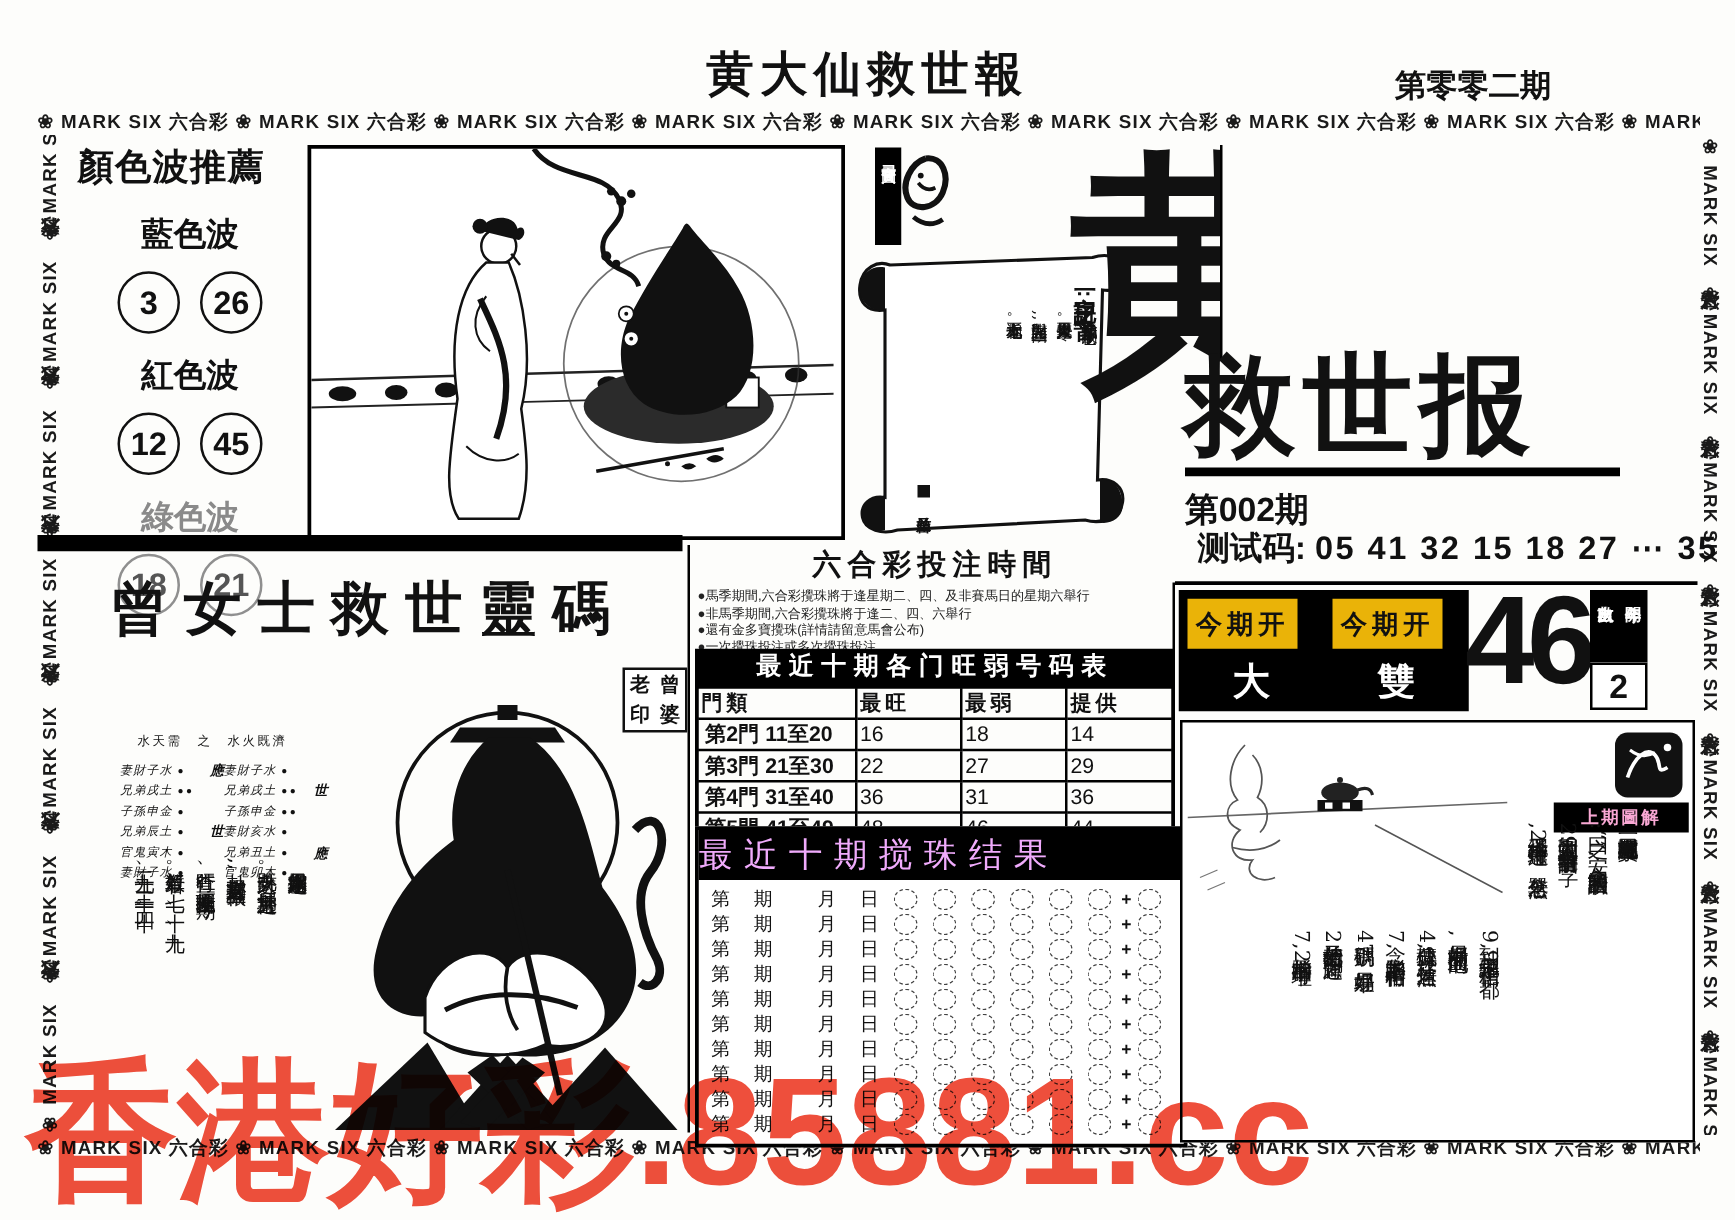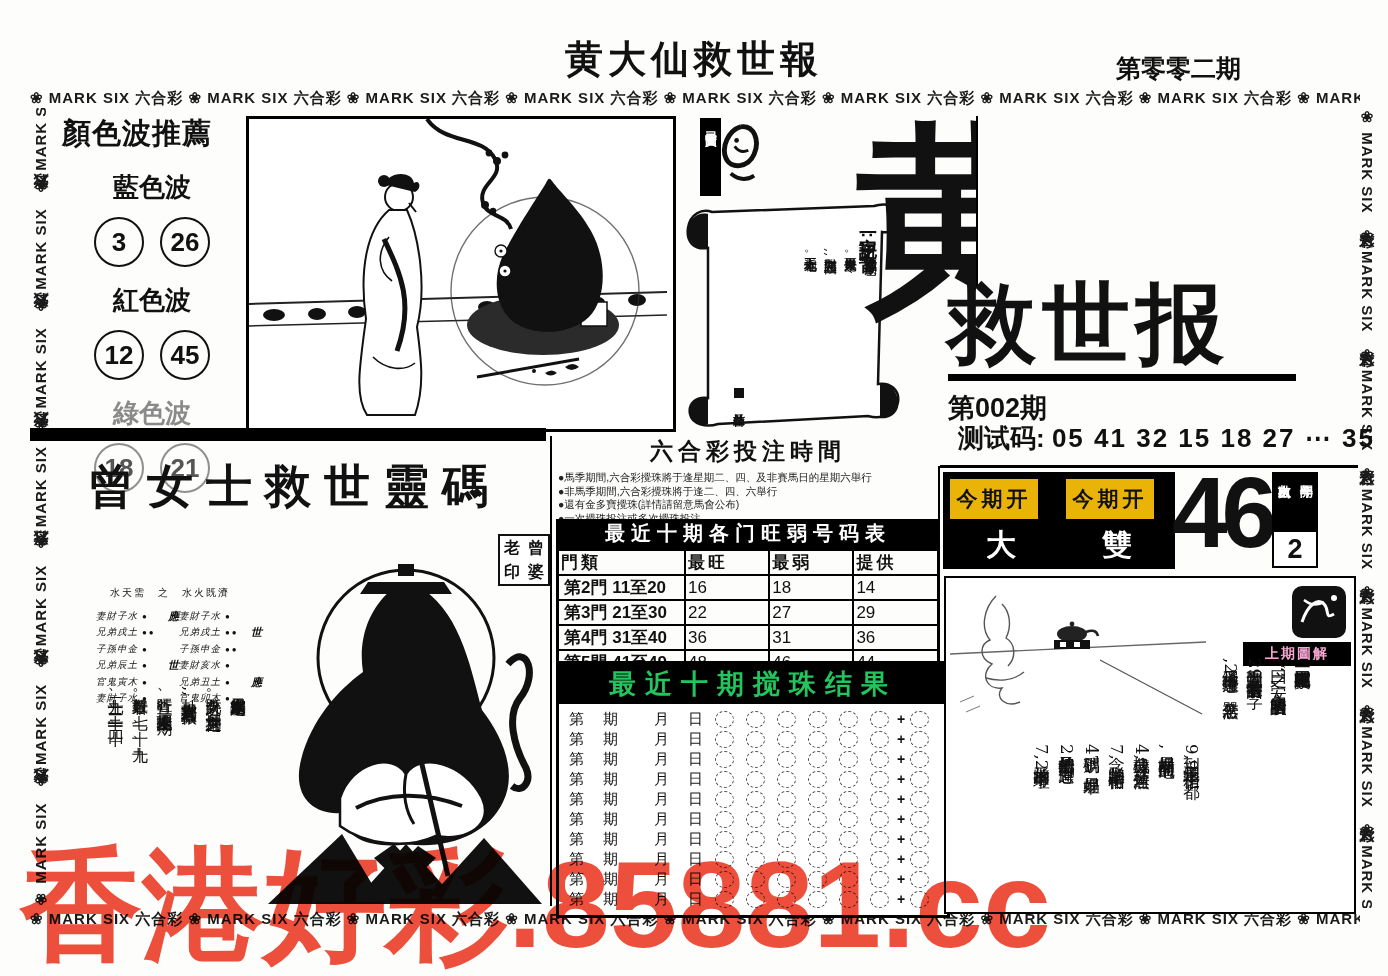--- a/index.html
+++ b/index.html
@@ -78,21 +78,21 @@
   #hotcold{left:556px;top:519px;width:384px;}
   #hotcold .hc-title{background:#000;color:#fff;font-size:20px;font-weight:bold;letter-spacing:6px;text-align:center;
                      height:29px;line-height:29px;}
   #hotcold table{width:100%;border-collapse:collapse;border:3px solid #000;}
   #hotcold th,#hotcold td{border:2px solid #000;font-size:17px;text-align:left;height:20px;padding:0 2px;}
   #hotcold th{font-weight:bold;letter-spacing:3px;}
   #hotcold td.gate{text-align:left;padding-left:5px;font-weight:bold;width:118px;}
 
   
   #results{left:556px;top:661px;width:388px;border:3px solid #000;background:#fff;}
-  #results .rr-title{background:#000;color:#22c55e;text-align:center;font-size:27px;font-weight:bold;letter-spacing:9px;
+  #results .rr-title{background:#000;color:#f0abfc;font-size:27px;font-weight:normal;letter-spacing:9px;
                      height:40px;line-height:40px;}
   #result-rows{padding:5px 6px 6px 10px;}
   .res-row{display:flex;align-items:center;height:20px;}
   .res-labels{font-size:15px;width:146px;letter-spacing:2px;}
   .res-balls{display:flex;gap:12px;}
   .ball{width:17px;height:15px;border:1.6px dashed #444;border-radius:50%;display:inline-block;}
   .res-plus{font-size:14px;font-weight:bold;margin:0 5px 0 8px;}
 
   
   #lastissue{left:944px;top:576px;width:408px;height:334px;border:2px solid #000;background:#fff;}

